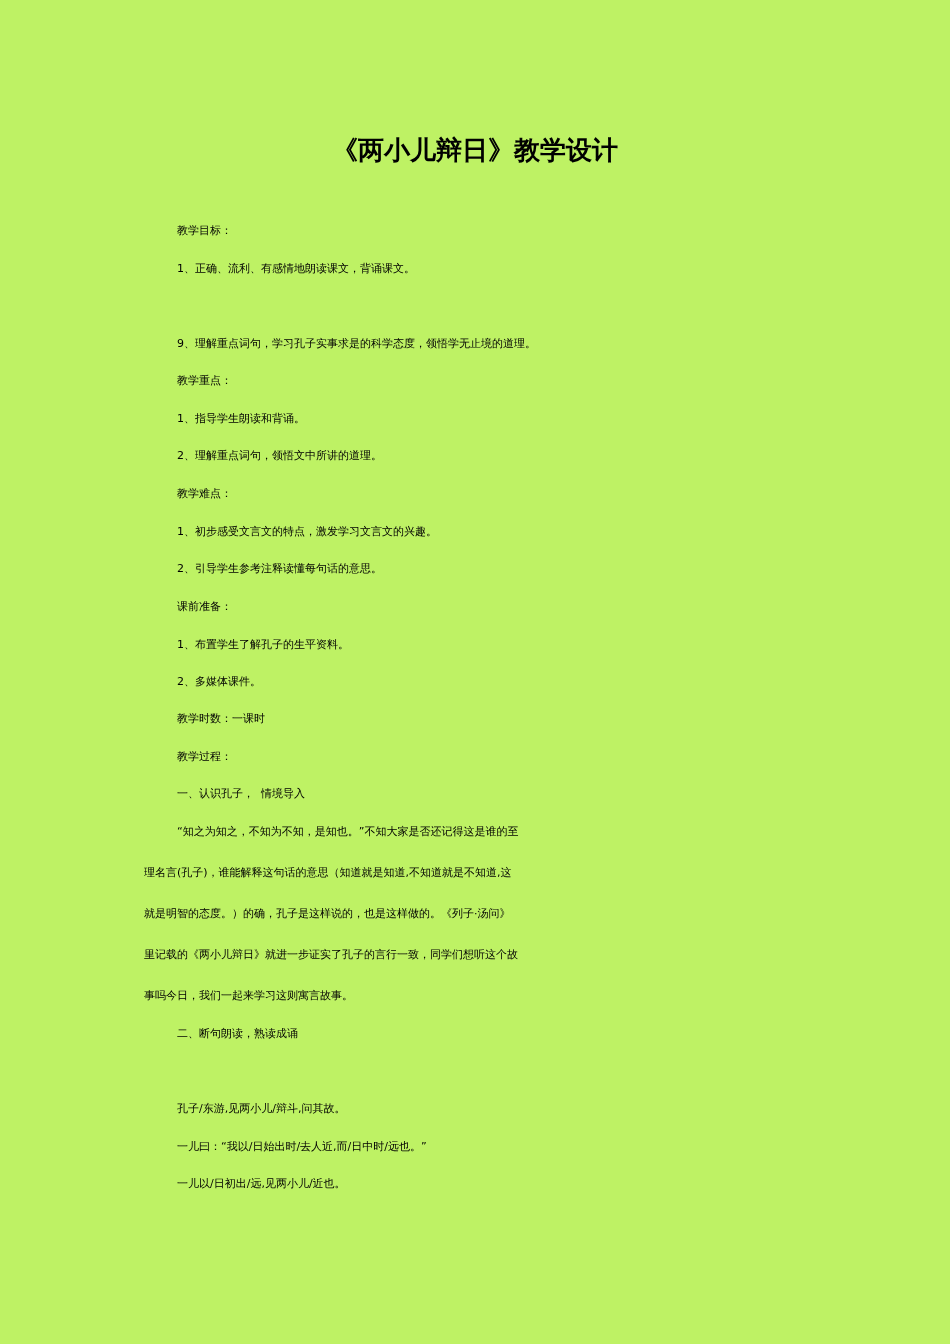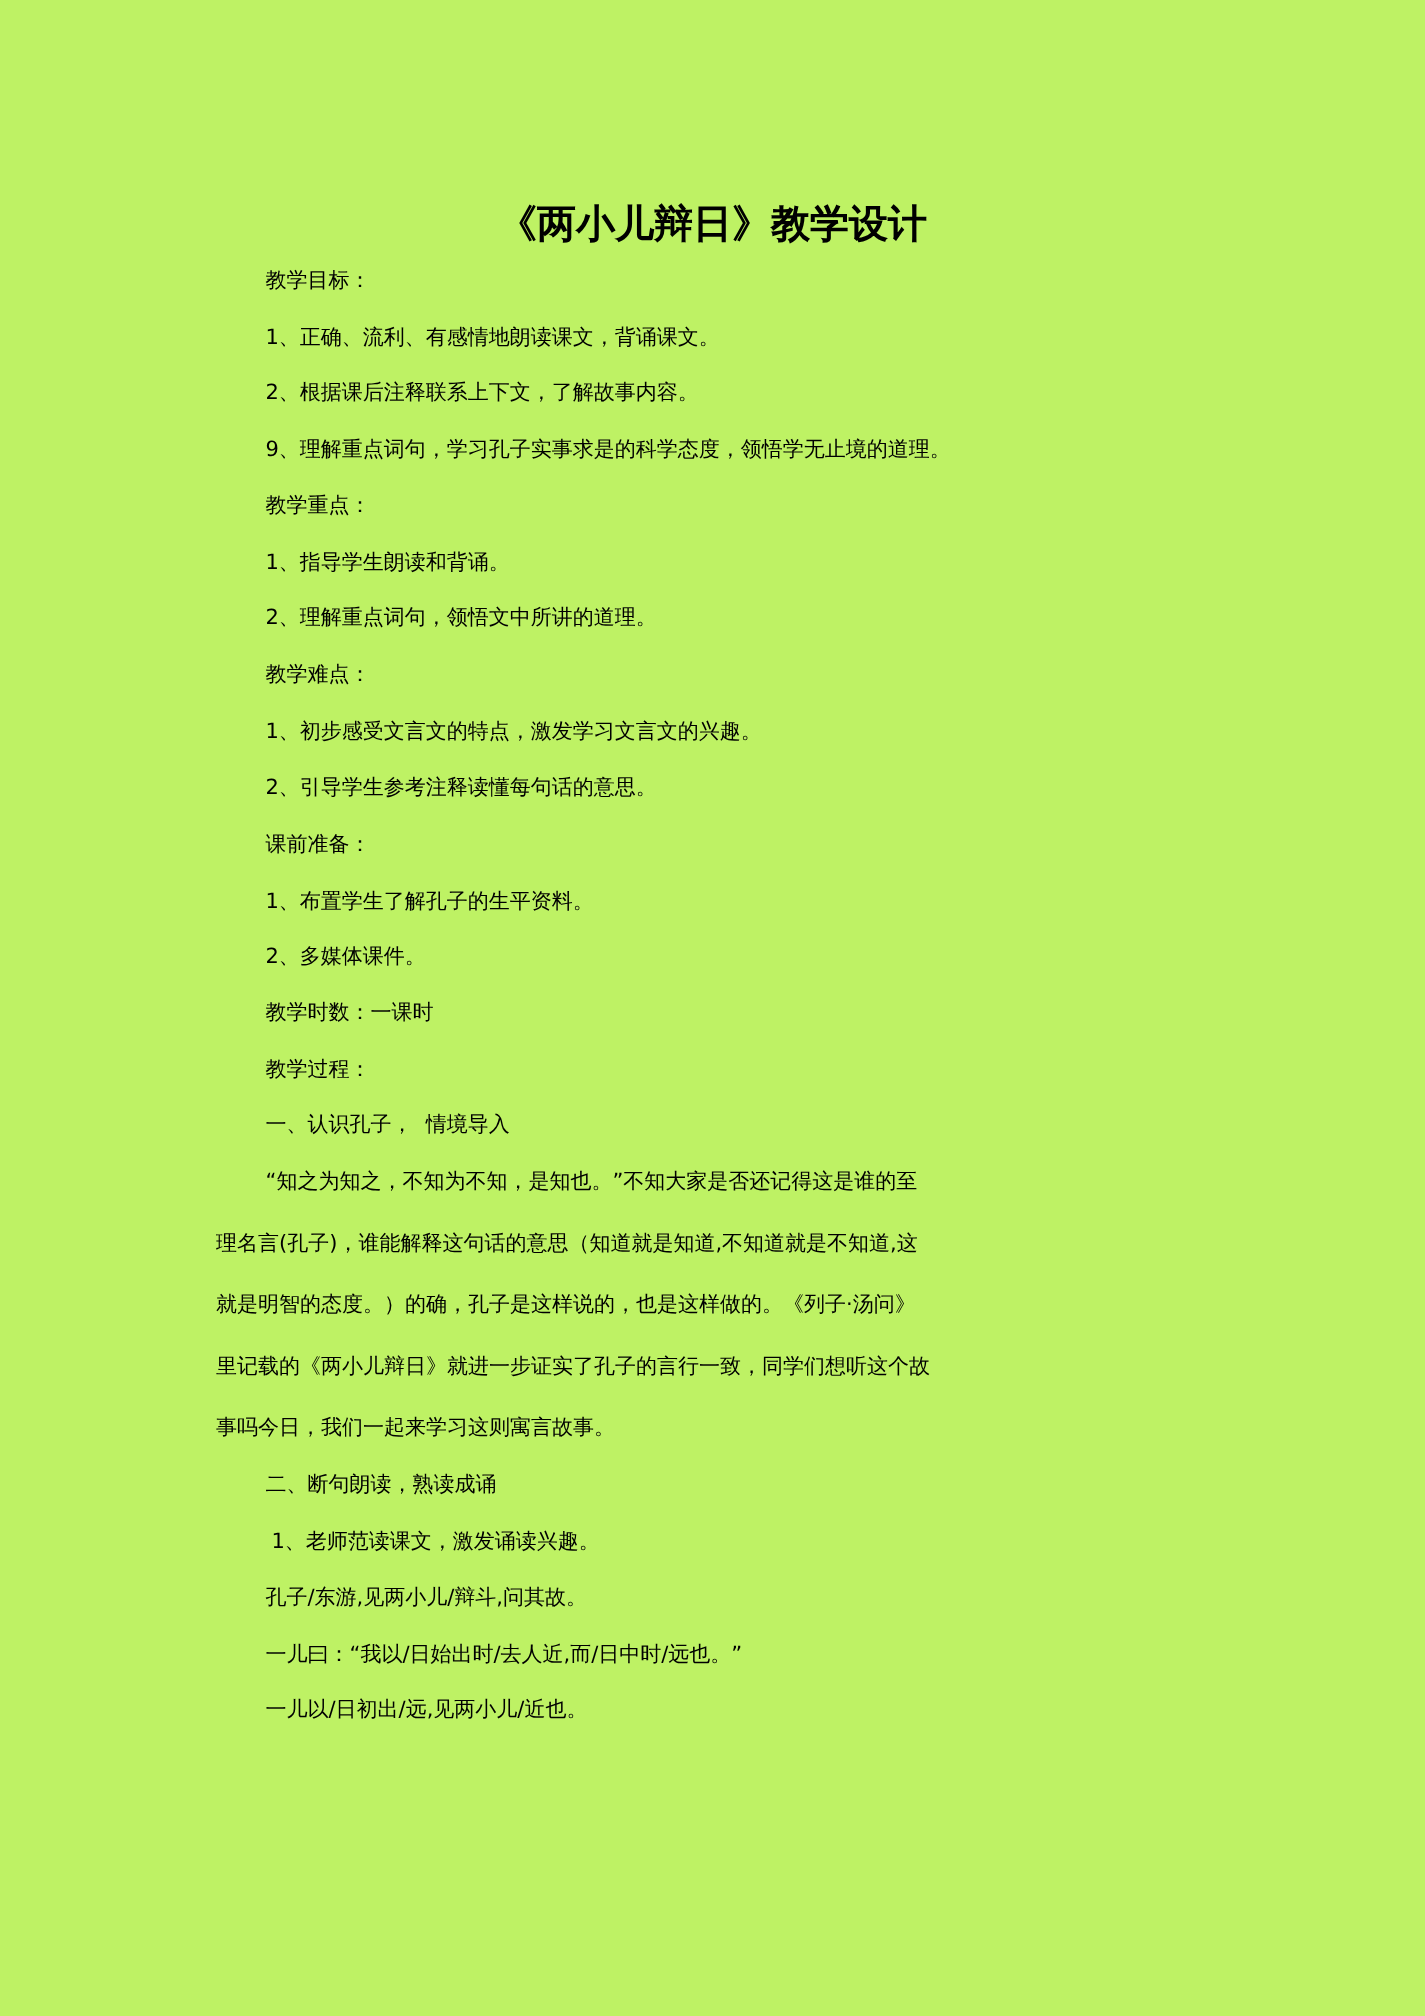--- a/index.html
+++ b/index.html
@@ -29,36 +29,36 @@
       width: 950px;
       top: 132px;
       text-align: center;
       font-size: 26px;
       font-weight: bold;
       letter-spacing: 0px;
       line-height: 36px;
     }
     .line {
       position: absolute;
-      font-size: 14px;
+      font-size: 11px;
       line-height: 24px;
       white-space: nowrap;
+      margin-top: 44px;
     }
     .indent { left: 177px; }
     .indent2 { left: 181px; }
   </style>
 </head>
 <body>
 
 <div class="page">
   <div class="title">《两小儿辩日》教学设计</div>
 
   <div class="line indent" style="top:175px">教学目标：</div>
   <div class="line indent" style="top:213px">1、正确、流利、有感情地朗读课文，背诵课文。</div>
-  <div class="line indent" style="top:250px">2、根据课后注释联系上下文，了解故事内容。</div>
   <div class="line indent" style="top:288px">9、理解重点词句，学习孔子实事求是的科学态度，领悟学无止境的道理。</div>
 
   <div class="line indent" style="top:325px">教学重点：</div>
   <div class="line indent" style="top:363px">1、指导学生朗读和背诵。</div>
   <div class="line indent" style="top:400px">2、理解重点词句，领悟文中所讲的道理。</div>
 
   <div class="line indent" style="top:438px">教学难点：</div>
   <div class="line indent" style="top:476px">1、初步感受文言文的特点，激发学习文言文的兴趣。</div>
   <div class="line indent" style="top:513px">2、引导学生参考注释读懂每句话的意思。</div>
 
@@ -71,18 +71,17 @@
   <div class="line indent" style="top:701px">教学过程：</div>
   <div class="line indent" style="top:738px; white-space:pre">一、认识孔子，  情境导入</div>
 
   <div class="line" style="left:177px; top:776px">“知之为知之，不知为不知，是知也。”不知大家是否还记得这是谁的至</div>
   <div class="line" style="left:144px; top:817px">理名言(孔子)，谁能解释这句话的意思（知道就是知道,不知道就是不知道,这</div>
   <div class="line" style="left:144px; top:858px">就是明智的态度。）的确，孔子是这样说的，也是这样做的。《列子·汤问》</div>
   <div class="line" style="left:144px; top:899px">里记载的《两小儿辩日》就进一步证实了孔子的言行一致，同学们想听这个故</div>
   <div class="line" style="left:144px; top:940px">事吗今日，我们一起来学习这则寓言故事。</div>
 
   <div class="line indent" style="top:978px">二、断句朗读，熟读成诵</div>
-  <div class="line indent2" style="top:1016px">1、老师范读课文，激发诵读兴趣。</div>
 
   <div class="line indent" style="top:1091px">一儿曰：“我以/日始出时/去人近,而/日中时/远也。”</div>
   <div class="line indent" style="top:1053px">孔子/东游,见两小儿/辩斗,问其故。</div>
   <div class="line indent" style="top:1128px">一儿以/日初出/远,见两小儿/近也。</div>
 </div>
 
 </body></html>

